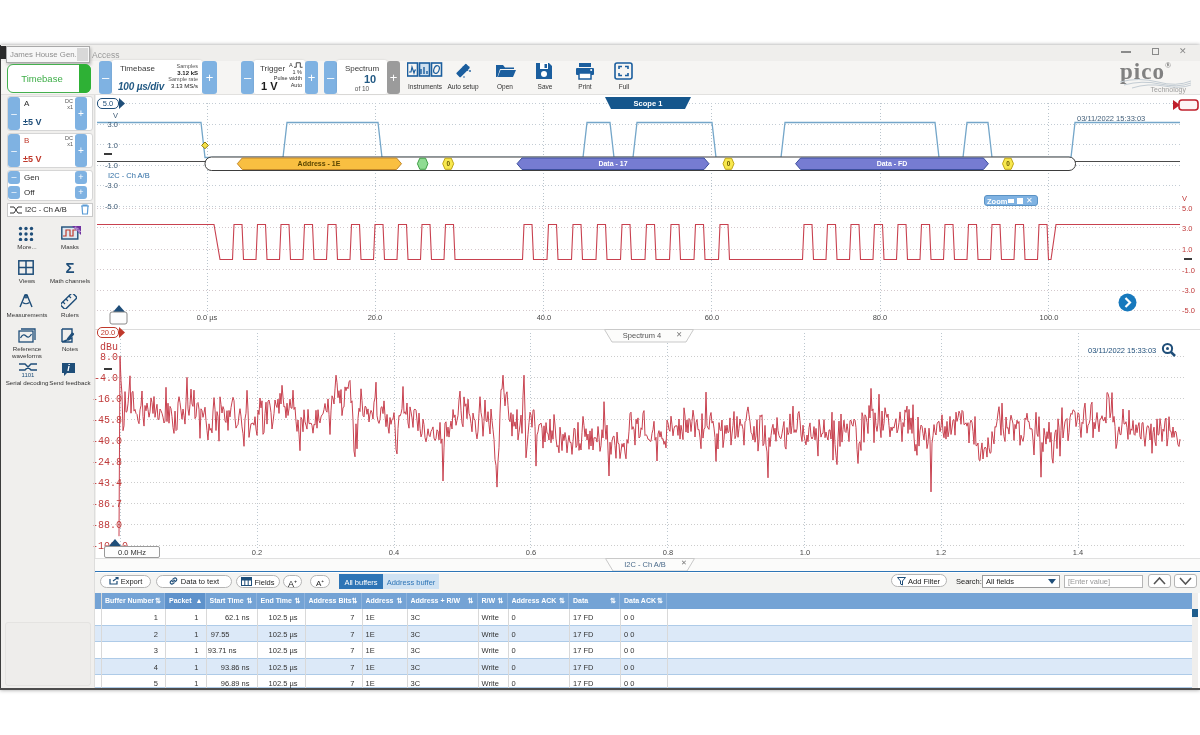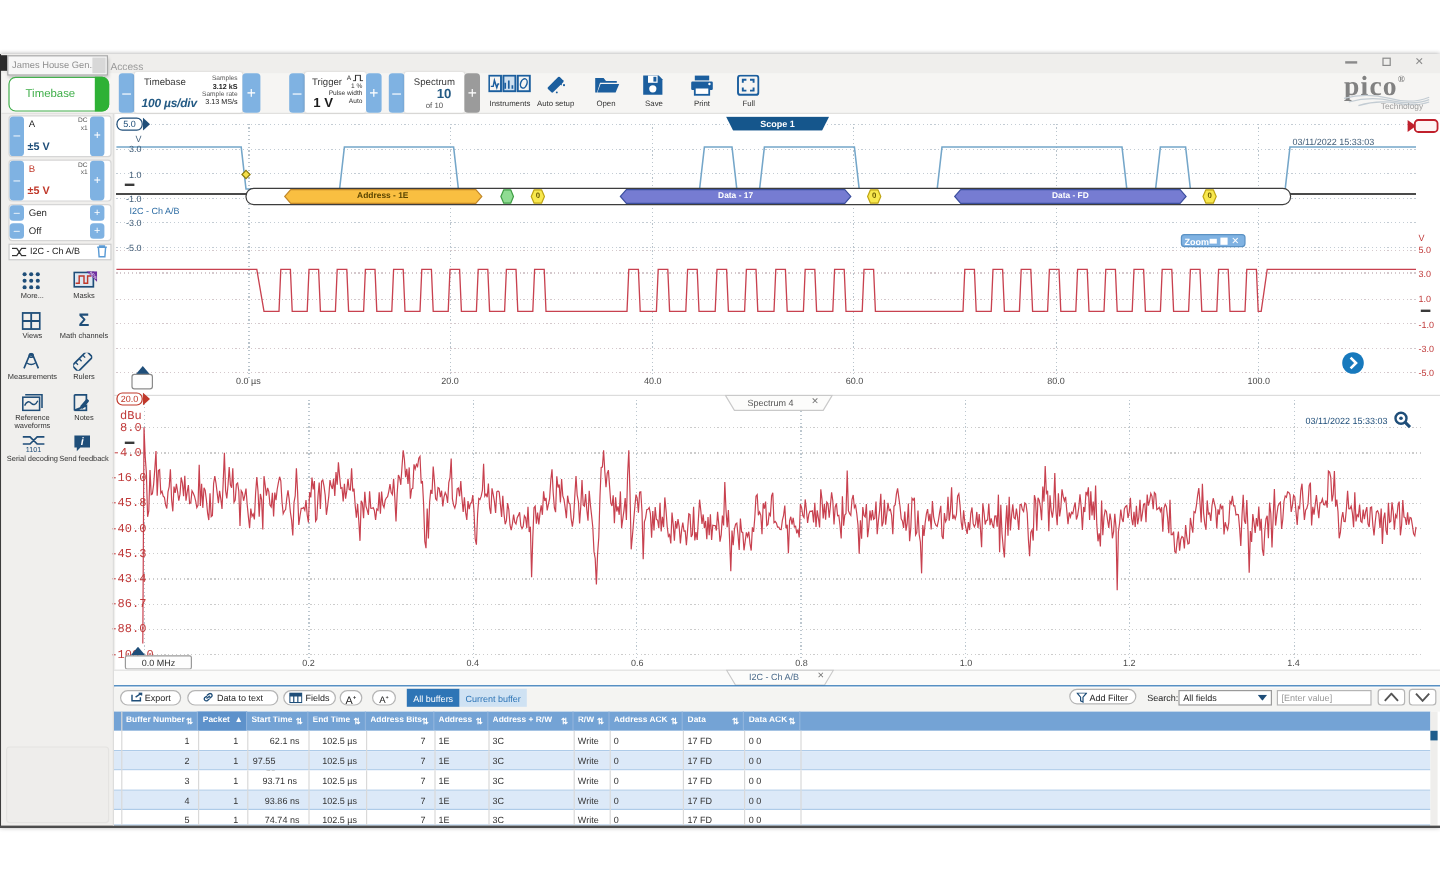--- a/index.html
+++ b/index.html
@@ -305,21 +305,21 @@
 <div class="abs" style="left:97px;top:327px;width:22px;height:11px;background:#fff;border:1px solid #c0392b;border-radius:5px;text-align:center;font-size:7.5px;color:#c0392b;line-height:10px;">20.0</div>
 <svg class="abs" style="left:119px;top:327px;" width="7" height="11">
     <path d="M0,0 L6,5.5 L0,11 Z" fill="#c0392b"></path>
   </svg>
 <div class="slbl" style="left:92px;top:342px;">dBu</div>
 <div class="slbl" style="left:92px;top:352px;">8.0</div>
 <div class="slbl" style="left:92px;top:373px;">-4.0</div>
 <div class="slbl" style="left:92px;top:394px;">-16.0</div>
 <div class="slbl" style="left:92px;top:415px;">-45.8</div>
 <div class="slbl" style="left:92px;top:436px;">-40.0</div>
-<div class="slbl" style="left:92px;top:457px;">-45.3</div>
+<div class="slbl" style="left:92px;top:457px;">-24.8</div>
 <div class="slbl" style="left:92px;top:478px;">-43.4</div>
 <div class="slbl" style="left:92px;top:499px;">-86.7</div>
 <div class="slbl" style="left:92px;top:520px;">-88.0</div>
 <div class="slbl" style="left:92px;top:541px;">-100.0</div>
 <div class="abs" style="left:104px;top:368px;width:8px;height:2px;background:#3a3a3a;"></div>
 <div class="abs" style="left:1088px;top:346px;font-size:7.5px;color:#1f4e79;">03/11/2022 15:33:03</div>
 <svg class="abs" style="left:1161px;top:342px;" width="16" height="16">
     <circle cx="6.5" cy="6.5" r="4.6" fill="none" stroke="#1f4e79" stroke-width="2"></circle>
     <line x1="9.8" y1="9.8" x2="14" y2="14" stroke="#1f4e79" stroke-width="2.6"></line>
     <circle cx="6.5" cy="6.5" r="1.5" fill="#1f4e79"></circle>
@@ -361,21 +361,21 @@
       <path d="M0.5,3 L10.5,3 M3.8,3 L3.8,8.5 M7.2,3 L7.2,8.5" stroke="#1f4e79" stroke-width="1"></path>
       <rect x="0.5" y="0.5" width="10" height="2.5" fill="#1f4e79"></rect>
     </svg>Fields</div>
 <div class="abs" style="left:283px;top:575px;width:19px;height:13px;background:#fff;border:1px solid #b5b5b5;border-radius:7px;"></div>
 <div class="abs" style="left:283px;top:577px;width:19px;text-align:center;font-size:9px;color:#222;">A⁺</div>
 <div class="abs" style="left:310px;top:575px;width:20px;height:13px;background:#fff;border:1px solid #b5b5b5;border-radius:7px;"></div>
 <div class="abs" style="left:310px;top:577px;width:20px;text-align:center;font-size:8px;color:#222;">A⁺</div>
 <div class="abs" style="left:339px;top:574px;width:44px;height:15px;background:#2e75b6;"></div>
 <div class="abs" style="left:339px;top:578px;width:44px;text-align:center;font-size:7.5px;color:#fff;">All buffers</div>
 <div class="abs" style="left:383px;top:574px;width:56px;height:15px;background:#cfe2f3;"></div>
-<div class="abs" style="left:383px;top:578px;width:56px;text-align:center;font-size:7.5px;color:#2e75b6;">Current buffer</div>
+<div class="abs" style="left:383px;top:578px;width:56px;text-align:center;font-size:7.5px;color:#2e75b6;">Address buffer</div>
 <div class="abs" style="left:891px;top:574px;width:56px;height:13px;background:#fff;border:1px solid #b5b5b5;border-radius:7px;"></div>
 <svg class="abs" style="left:897px;top:576.5px;" width="9" height="9" viewBox="0 0 9 9">
     <path d="M0.5,0.5 L8.5,0.5 L5.5,4 L5.5,8 L3.5,7 L3.5,4 Z" fill="none" stroke="#1f4e79" stroke-width="1"></path>
   </svg>
 <div class="abs" style="left:908px;top:577px;font-size:7.5px;color:#222;">Add Filter</div>
 <div class="abs" style="left:956px;top:577px;font-size:7.5px;color:#222;">Search:</div>
 <div class="abs" style="left:982px;top:574.5px;width:78px;height:13px;background:#fff;border:1px solid #9a9a9a;"></div>
 <div class="abs" style="left:986px;top:577px;font-size:7.5px;color:#222;">All fields</div>
 <svg class="abs" style="left:1048px;top:579px;" width="8" height="5">
     <path d="M0,0 L8,0 L4,5 Z" fill="#1f4e79"></path>
@@ -466,21 +466,21 @@
 <div class="abs" style="left:361.5px;top:625.6px;width:1px;height:16.6px;background:#d9d9d9;"></div>
 <div class="abs" style="left:406.5px;top:625.6px;width:1px;height:16.6px;background:#d9d9d9;"></div>
 <div class="abs" style="left:477.5px;top:625.6px;width:1px;height:16.6px;background:#d9d9d9;"></div>
 <div class="abs" style="left:507.5px;top:625.6px;width:1px;height:16.6px;background:#d9d9d9;"></div>
 <div class="abs" style="left:569px;top:625.6px;width:1px;height:16.6px;background:#d9d9d9;"></div>
 <div class="abs" style="left:620px;top:625.6px;width:1px;height:16.6px;background:#d9d9d9;"></div>
 <div class="abs" style="left:667px;top:625.6px;width:1px;height:16.6px;background:#d9d9d9;"></div>
 <div class="abs" style="left:95px;top:642.2px;width:1097px;height:16.6px;background:#fff;border-bottom:1px solid #aecbe8;"></div>
 <div class="abs" style="left:101px;top:646.2px;width:63px;font-size:7.5px;color:#333;text-align:right;padding-right:6px;">3</div>
 <div class="abs" style="left:165px;top:646.2px;width:39.5px;font-size:7.5px;color:#333;text-align:right;padding-right:6px;">1</div>
-<div class="abs" style="left:205.5px;top:646.2px;width:50.0px;font-size:7.5px;color:#333;text-align:right;padding-right:8px;">93.71 ns</div>
+<div class="abs" style="left:205.5px;top:646.2px;width:50.0px;font-size:7.5px;color:#333;text-align:right;padding-right:19px;">93.71 ns</div>
 <div class="abs" style="left:256.5px;top:646.2px;width:47.0px;font-size:7.5px;color:#333;text-align:right;padding-right:6px;">102.5 µs</div>
 <div class="abs" style="left:304.5px;top:646.2px;width:56.0px;font-size:7.5px;color:#333;text-align:right;padding-right:6px;">7</div>
 <div class="abs" style="left:361.5px;top:646.2px;width:44.0px;font-size:7.5px;color:#333;text-align:left;padding-left:4px;">1E</div>
 <div class="abs" style="left:406.5px;top:646.2px;width:70.0px;font-size:7.5px;color:#333;text-align:left;padding-left:4px;">3C</div>
 <div class="abs" style="left:477.5px;top:646.2px;width:29.0px;font-size:7.5px;color:#333;text-align:left;padding-left:4px;">Write</div>
 <div class="abs" style="left:507.5px;top:646.2px;width:60.5px;font-size:7.5px;color:#333;text-align:left;padding-left:4px;">0</div>
 <div class="abs" style="left:569px;top:646.2px;width:50px;font-size:7.5px;color:#333;text-align:left;padding-left:4px;">17 FD</div>
 <div class="abs" style="left:620px;top:646.2px;width:46px;font-size:7.5px;color:#333;text-align:left;padding-left:4px;">0 0</div>
 <div class="abs" style="left:165px;top:642.2px;width:1px;height:16.6px;background:#d9d9d9;"></div>
 <div class="abs" style="left:205.5px;top:642.2px;width:1px;height:16.6px;background:#d9d9d9;"></div>
@@ -512,21 +512,21 @@
 <div class="abs" style="left:361.5px;top:658.8px;width:1px;height:16.6px;background:#d9d9d9;"></div>
 <div class="abs" style="left:406.5px;top:658.8px;width:1px;height:16.6px;background:#d9d9d9;"></div>
 <div class="abs" style="left:477.5px;top:658.8px;width:1px;height:16.6px;background:#d9d9d9;"></div>
 <div class="abs" style="left:507.5px;top:658.8px;width:1px;height:16.6px;background:#d9d9d9;"></div>
 <div class="abs" style="left:569px;top:658.8px;width:1px;height:16.6px;background:#d9d9d9;"></div>
 <div class="abs" style="left:620px;top:658.8px;width:1px;height:16.6px;background:#d9d9d9;"></div>
 <div class="abs" style="left:667px;top:658.8px;width:1px;height:16.6px;background:#d9d9d9;"></div>
 <div class="abs" style="left:95px;top:675.4px;width:1097px;height:12.600000000000023px;background:#fff;border-bottom:1px solid #aecbe8;"></div>
 <div class="abs" style="left:101px;top:679.4px;width:63px;font-size:7.5px;color:#333;text-align:right;padding-right:6px;">5</div>
 <div class="abs" style="left:165px;top:679.4px;width:39.5px;font-size:7.5px;color:#333;text-align:right;padding-right:6px;">1</div>
-<div class="abs" style="left:205.5px;top:679.4px;width:50.0px;font-size:7.5px;color:#333;text-align:right;padding-right:6px;">74.74 ns</div>
+<div class="abs" style="left:205.5px;top:679.4px;width:50.0px;font-size:7.5px;color:#333;text-align:right;padding-right:6px;">96.89 ns</div>
 <div class="abs" style="left:256.5px;top:679.4px;width:47.0px;font-size:7.5px;color:#333;text-align:right;padding-right:6px;">102.5 µs</div>
 <div class="abs" style="left:304.5px;top:679.4px;width:56.0px;font-size:7.5px;color:#333;text-align:right;padding-right:6px;">7</div>
 <div class="abs" style="left:361.5px;top:679.4px;width:44.0px;font-size:7.5px;color:#333;text-align:left;padding-left:4px;">1E</div>
 <div class="abs" style="left:406.5px;top:679.4px;width:70.0px;font-size:7.5px;color:#333;text-align:left;padding-left:4px;">3C</div>
 <div class="abs" style="left:477.5px;top:679.4px;width:29.0px;font-size:7.5px;color:#333;text-align:left;padding-left:4px;">Write</div>
 <div class="abs" style="left:507.5px;top:679.4px;width:60.5px;font-size:7.5px;color:#333;text-align:left;padding-left:4px;">0</div>
 <div class="abs" style="left:569px;top:679.4px;width:50px;font-size:7.5px;color:#333;text-align:left;padding-left:4px;">17 FD</div>
 <div class="abs" style="left:620px;top:679.4px;width:46px;font-size:7.5px;color:#333;text-align:left;padding-left:4px;">0 0</div>
 <div class="abs" style="left:165px;top:675.4px;width:1px;height:12.600000000000023px;background:#d9d9d9;"></div>
 <div class="abs" style="left:205.5px;top:675.4px;width:1px;height:12.600000000000023px;background:#d9d9d9;"></div>

